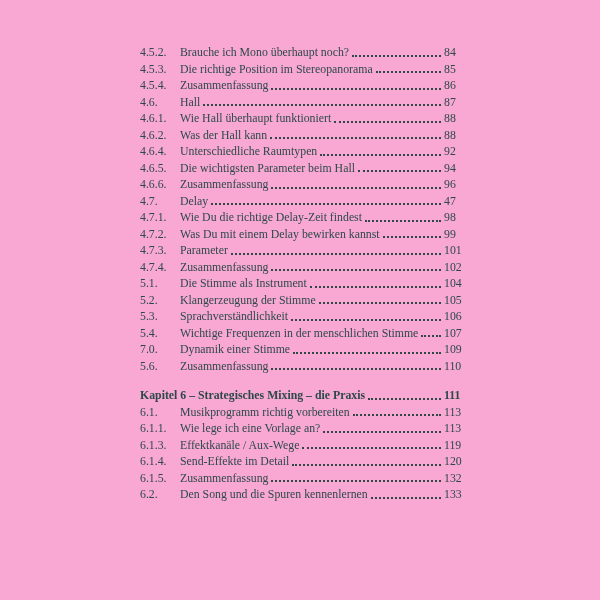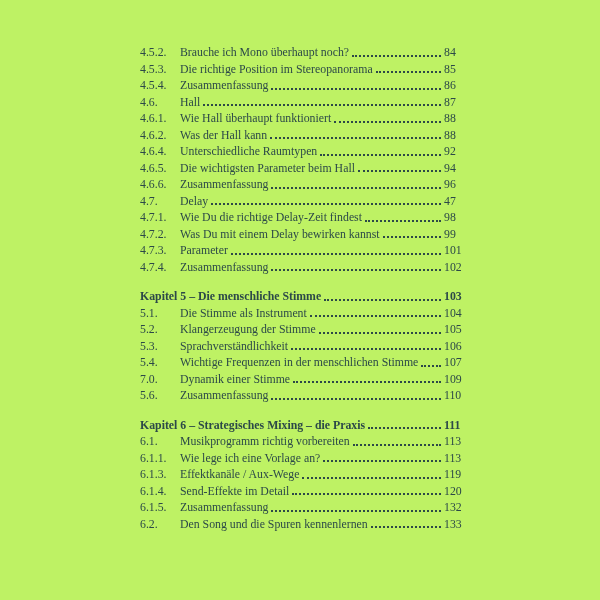--- a/index.html
+++ b/index.html
@@ -4,21 +4,21 @@
 <style>
   html, body {
     margin: 0;
     padding: 0;
     background: #ffffff;
   }
   .canvas {
     position: relative;
     width: 600px;
     height: 600px;
-    background: #bef264;
+    background: #f9a8d4;
     overflow: hidden;
     font-family: "Liberation Serif", "DejaVu Serif", serif;
     color: #2c4948;
   }
   .toc {
     position: absolute;
     left: 140px;
     top: 44px;
     width: 324px;
   }
@@ -137,25 +137,20 @@
         <span class="title">Parameter</span>
         <span class="leader"></span>
         <span class="page">101</span>
       </div>
       <div class="row">
         <span class="num">4.7.4.</span>
         <span class="title">Zusammenfassung</span>
         <span class="leader"></span>
         <span class="page">102</span>
       </div>
-      <div class="row chapter">
-        <span class="title">Kapitel 5 – Die menschliche Stimme</span>
-        <span class="leader"></span>
-        <span class="page">103</span>
-      </div>
       <div class="row">
         <span class="num">5.1.</span>
         <span class="title">Die Stimme als Instrument</span>
         <span class="leader"></span>
         <span class="page">104</span>
       </div>
       <div class="row">
         <span class="num">5.2.</span>
         <span class="title">Klangerzeugung der Stimme</span>
         <span class="leader"></span>

